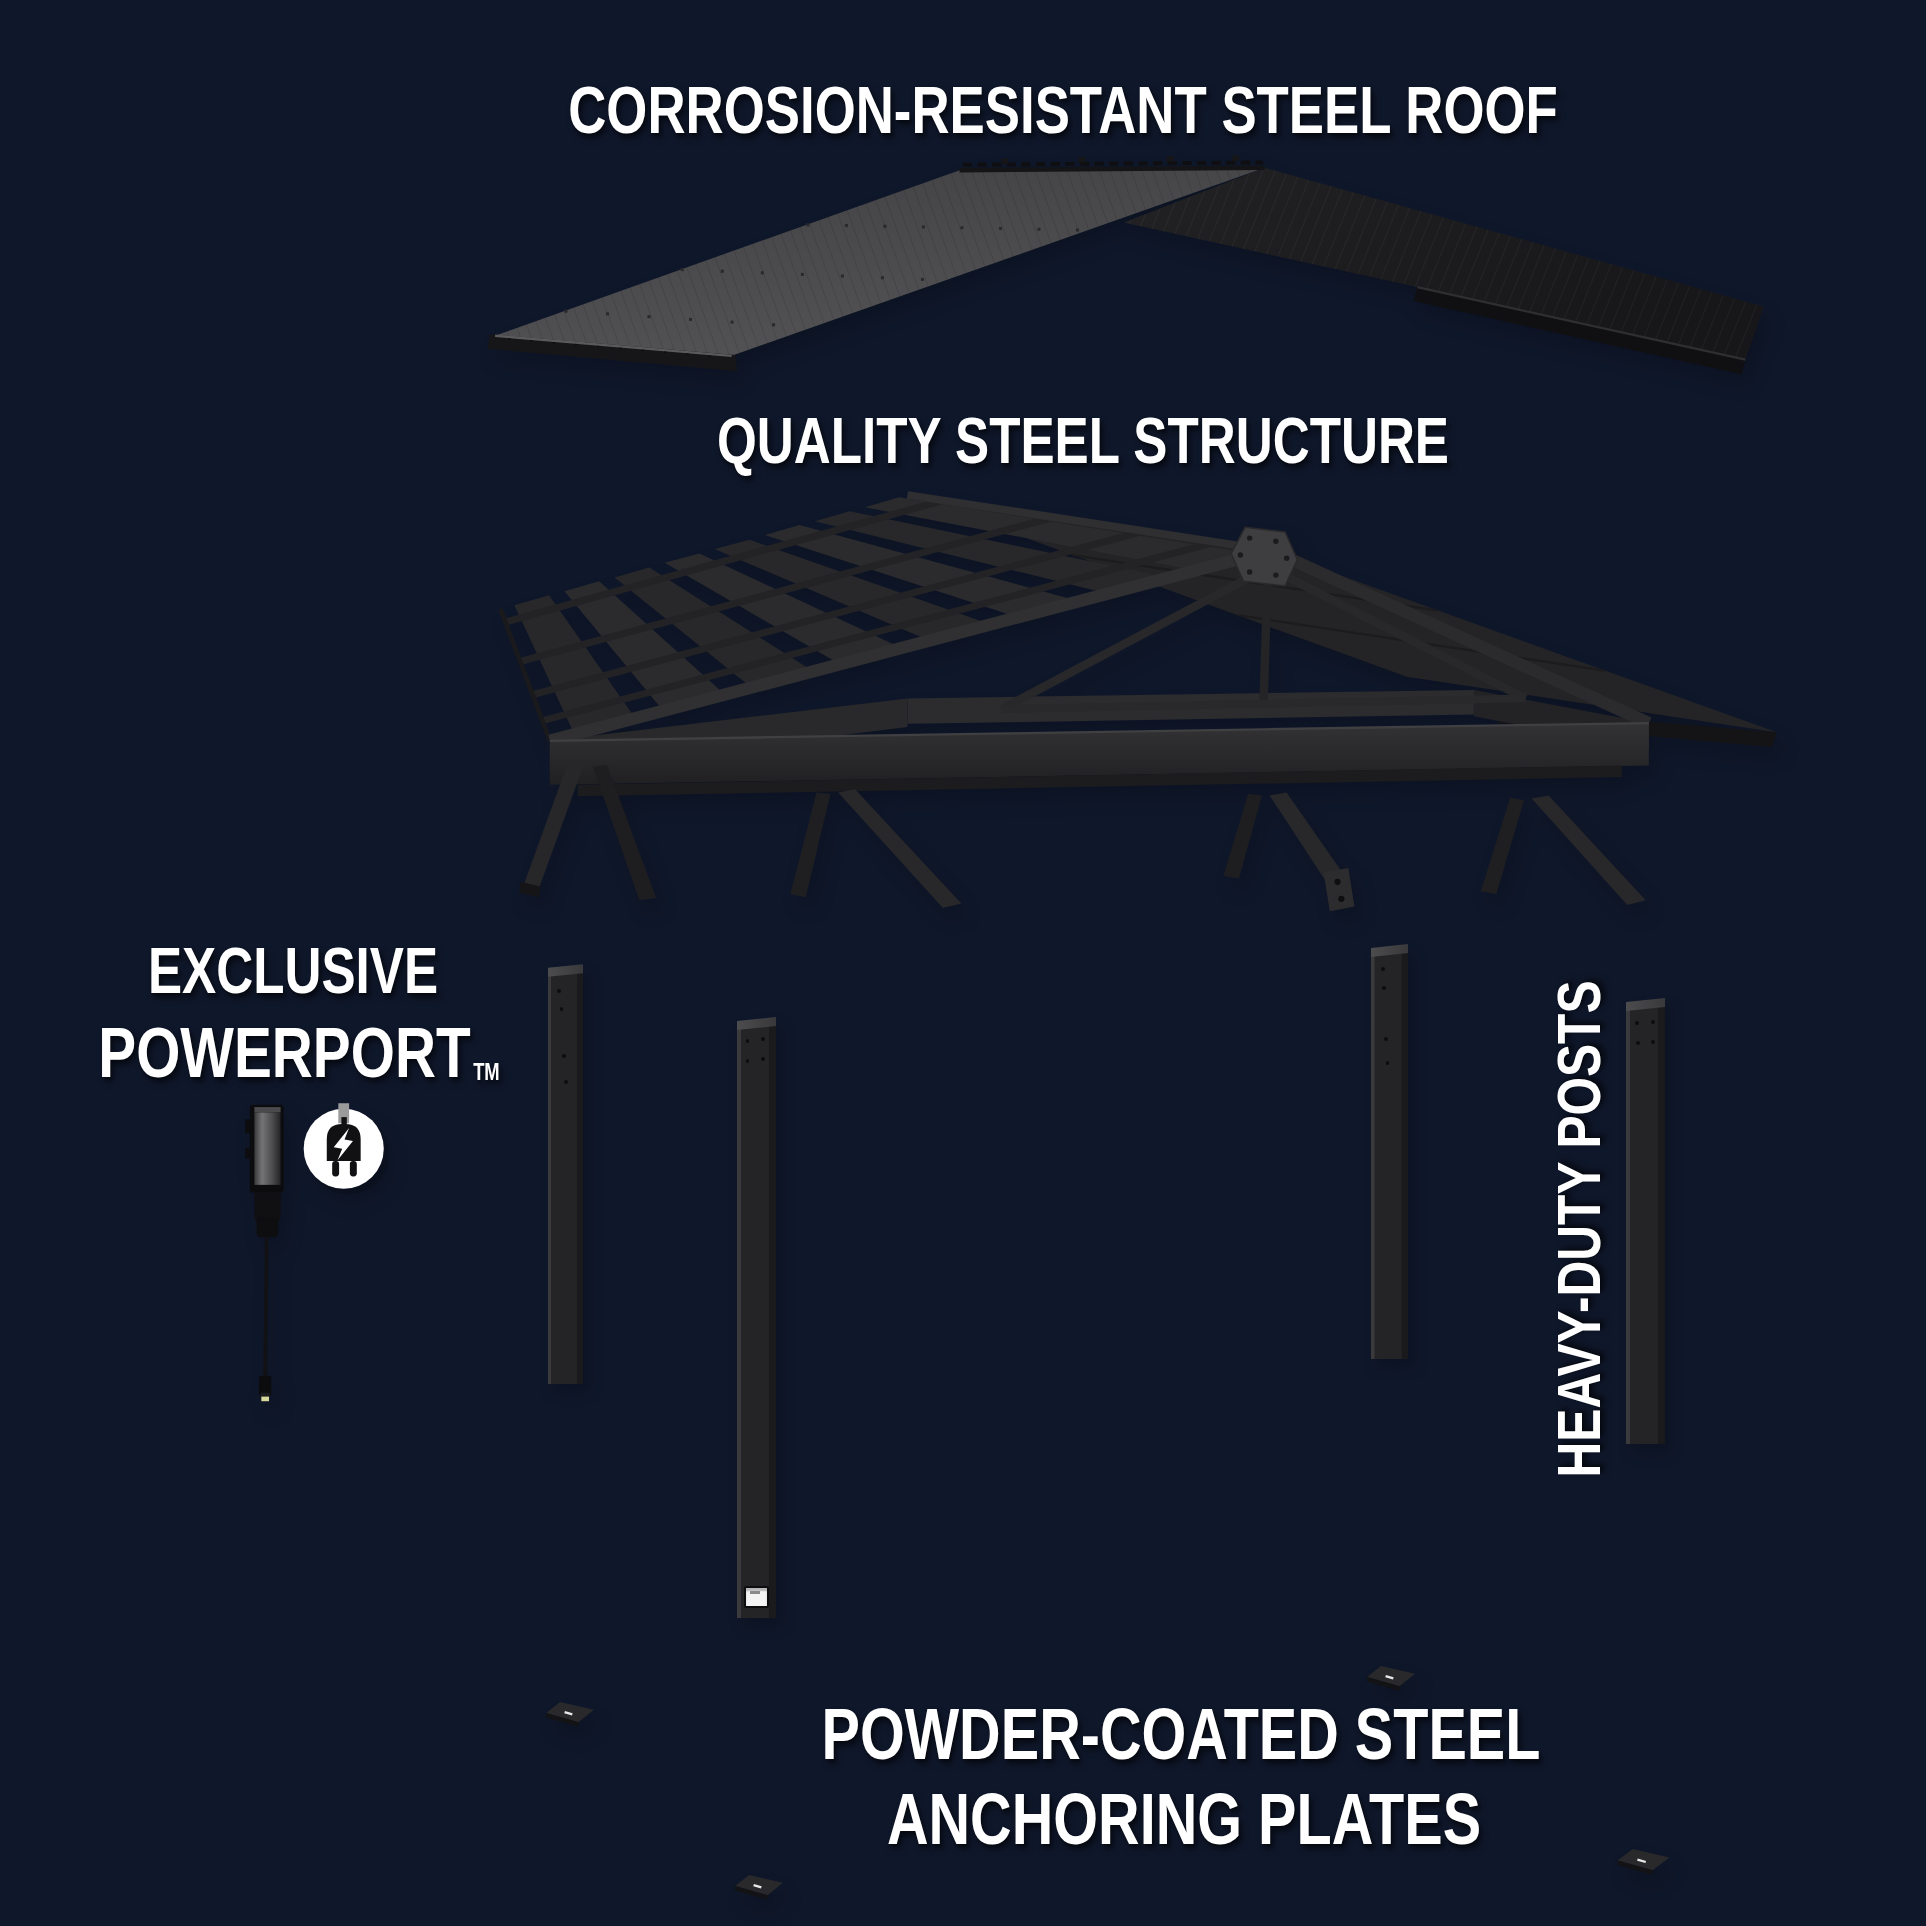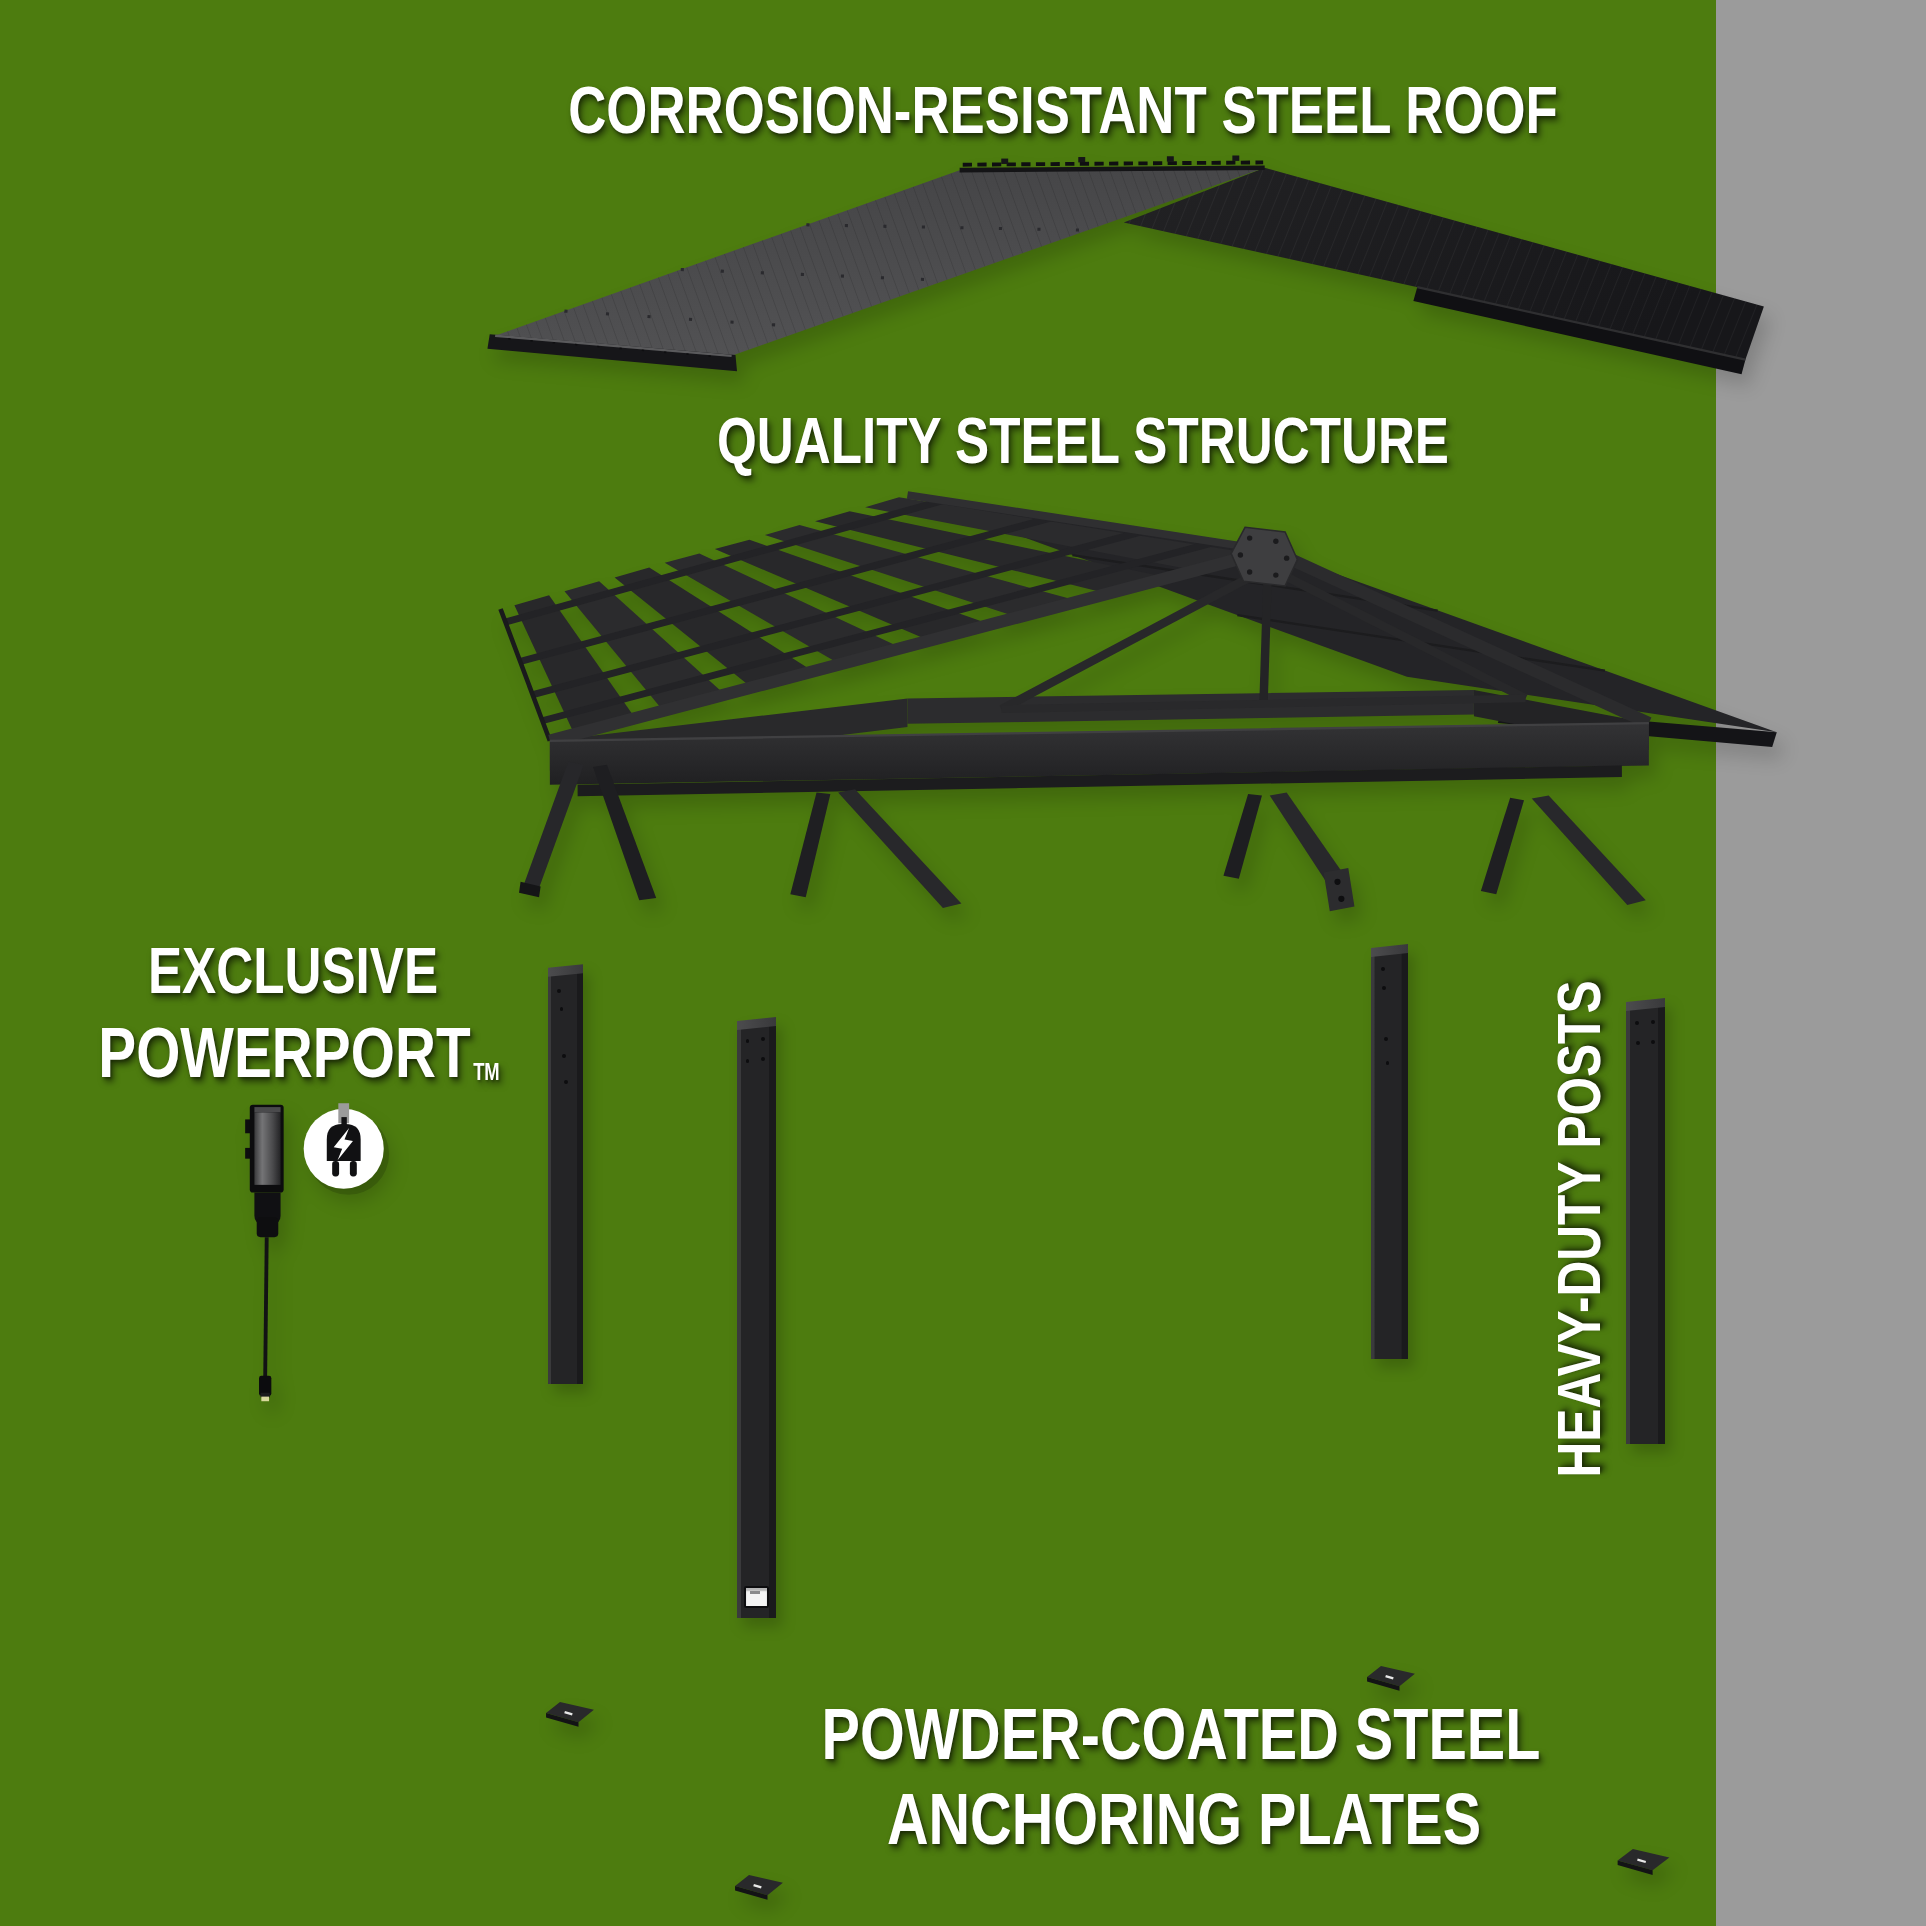--- a/index.html
+++ b/index.html
@@ -1,21 +1,21 @@
 <!DOCTYPE html>
 <html style="font-size:12.3px"><head>
 <meta charset="utf-8">
 <style>
   html,body{margin:0;padding:0;}
   body{
     width:1926px;height:1926px;overflow:hidden;
     font-family:"Liberation Sans",sans-serif;
     background:#9b9b9b;
   }
-  #stage{position:relative;width:1716px;height:1926px;background:#4d7c0f;}
+  #stage{position:relative;width:1926px;height:1926px;background:#0f172a;}
 
   
   .lbl{
     position:absolute;color:#fff;font-weight:bold;white-space:nowrap;
     letter-spacing:0px;line-height:1;
     text-shadow:3.9px 5.4px 7.7px rgba(0,0,0,.50), 1.5px 2.3px 3.1px rgba(0,0,0,.35);
     transform:translateX(-50%) scaleX(0.8);
   }
   #lbl-roof      {left:1063px;top:77px; font-size:66px;}
   #lbl-structure {left:1083px;top:409px; font-size:64px;}

